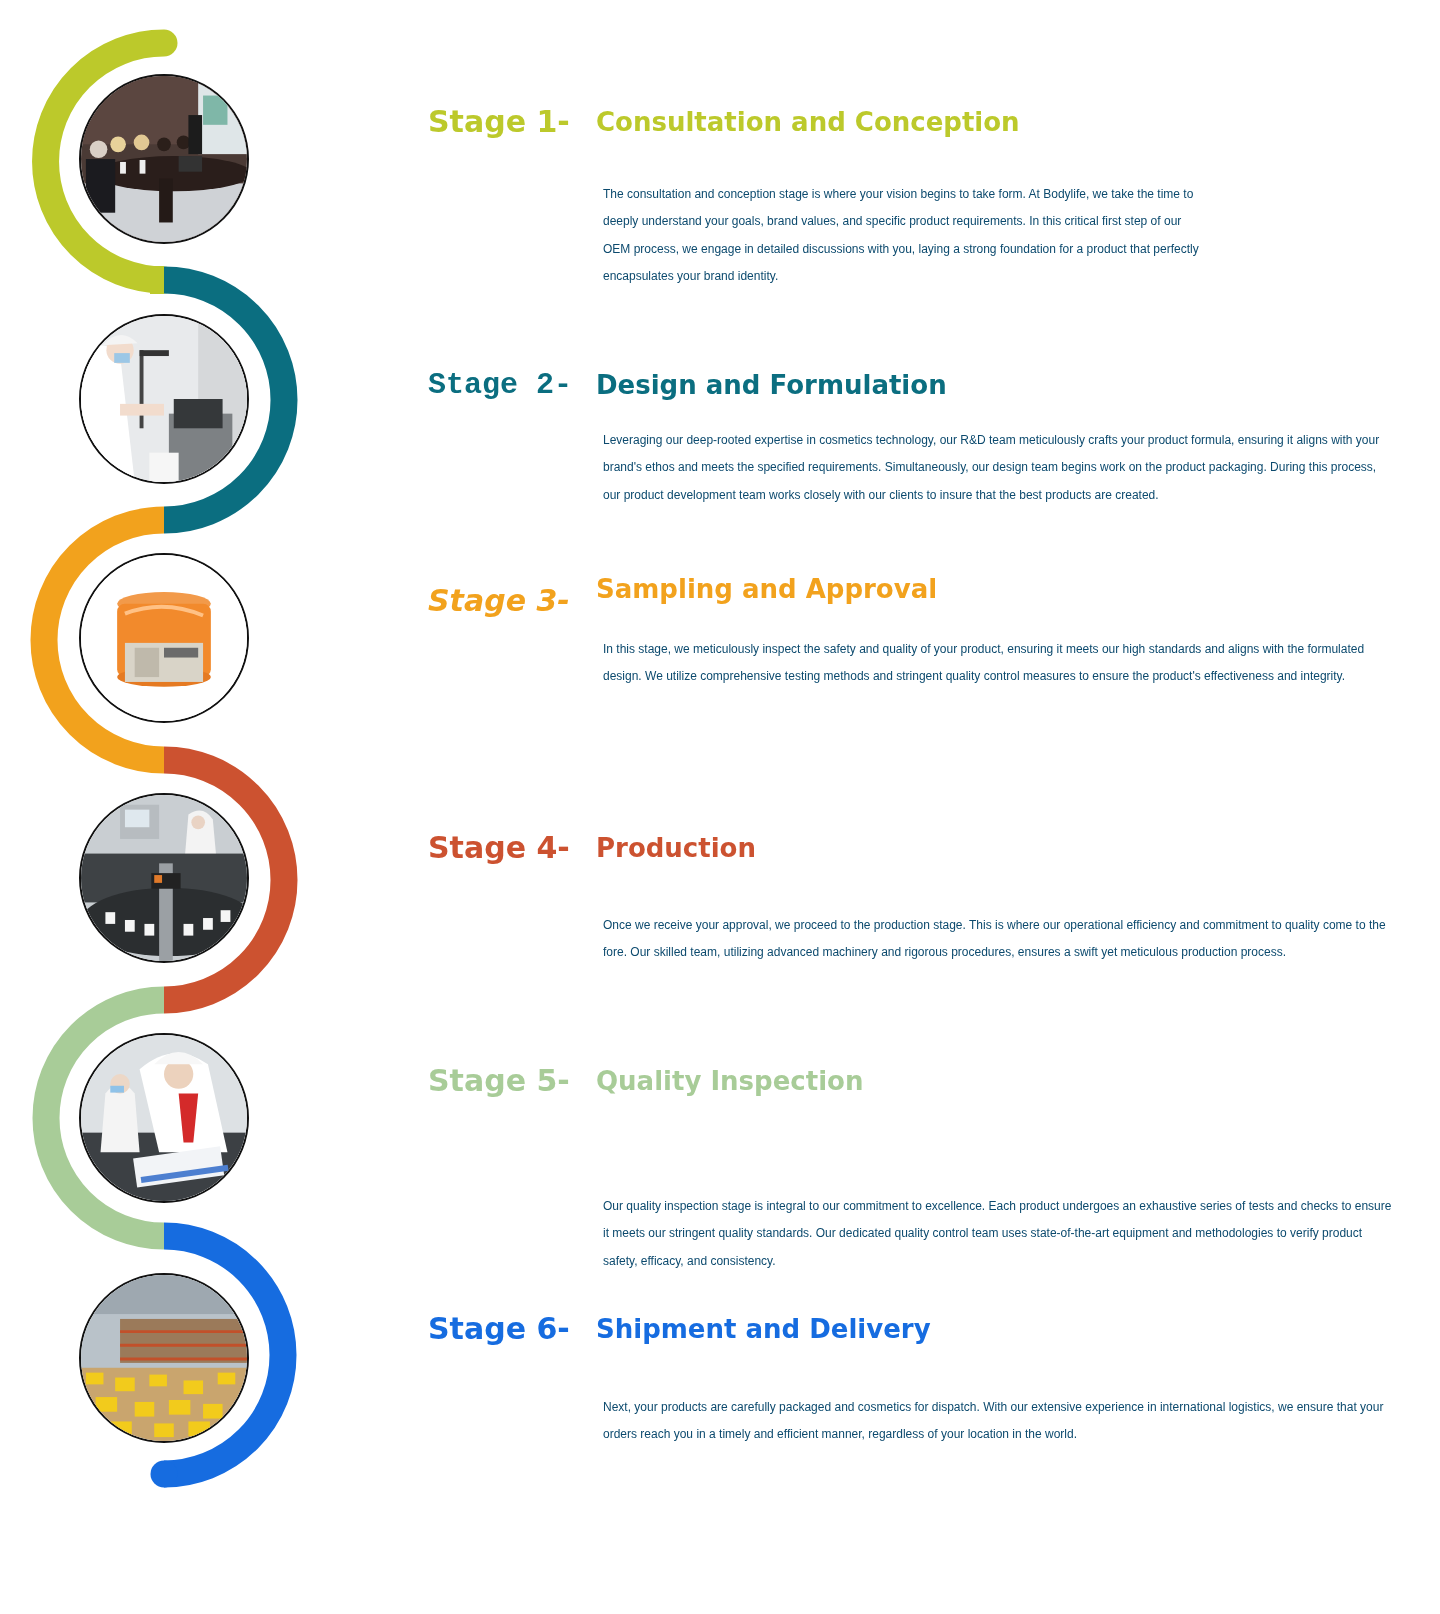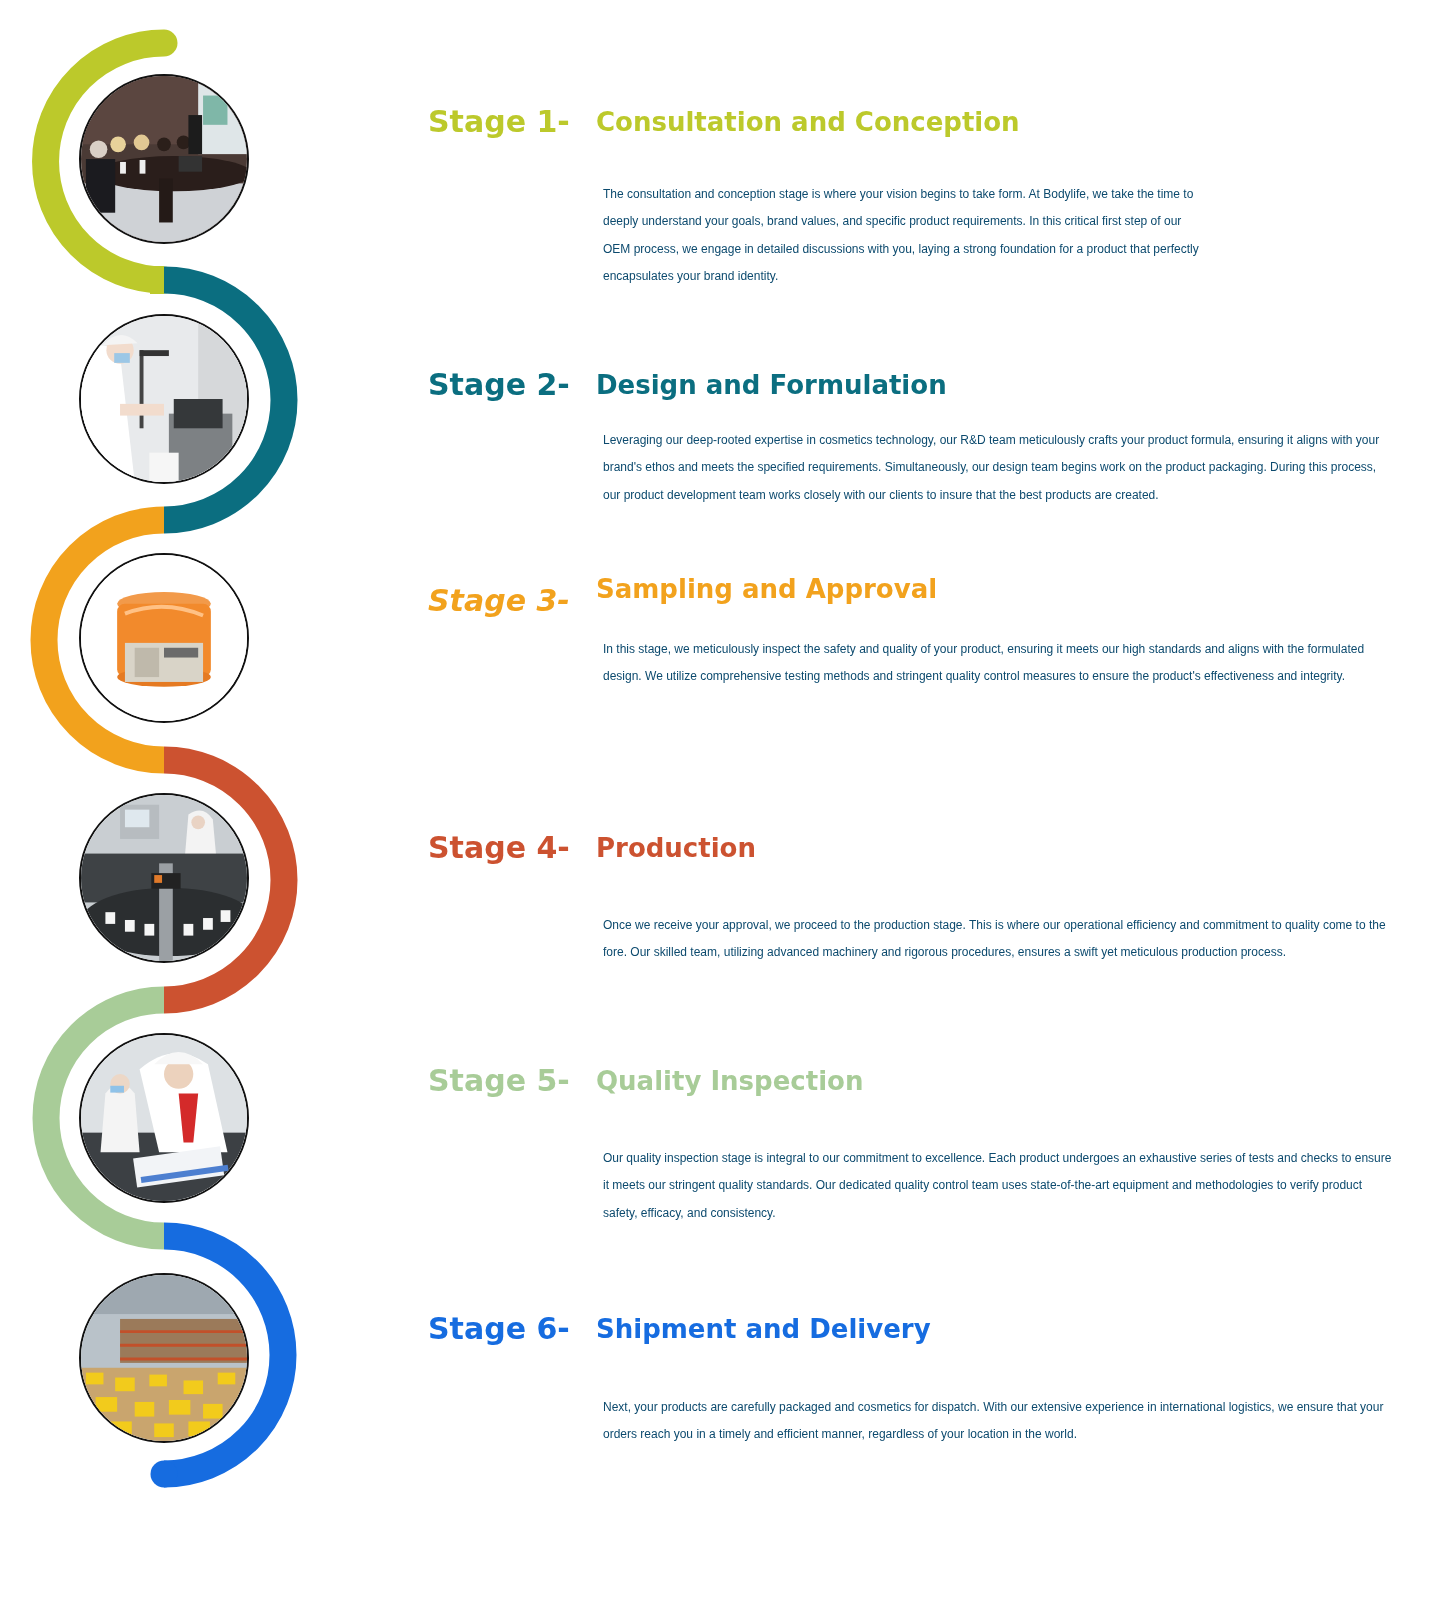--- a/index.html
+++ b/index.html
@@ -142,33 +142,33 @@
       <rect x="75" y="152" width="20" height="14"></rect>
         <rect x="110" y="150" width="22" height="15"></rect>
     </g>
   </svg>
 </div>
 
 <div class="stage-label" style="top:106px;color:#bcc92b;">Stage 1-</div>
 <div class="stage-title" style="top:106px;color:#bcc92b;">Consultation and Conception</div>
 <div class="stage-body" style="top:181px;width:600px;">The consultation and conception stage is where your vision begins to take form. At Bodylife, we take the time to deeply understand your goals, brand values, and specific product requirements. In this critical first step of our OEM process, we engage in detailed discussions with you, laying a strong foundation for a product that perfectly encapsulates your brand identity.</div>
 
-<div class="stage-label" style="top:369px;color:#0b6e80;">Stage 2-</div>
+<div class="stage-label" style="top:369px;color:#0b6e80;font-family:Liberation Mono, monospace;">Stage 2-</div>
 <div class="stage-title" style="top:369px;color:#0b6e80;">Design and Formulation</div>
 <div class="stage-body" style="top:427px;">Leveraging our deep-rooted expertise in cosmetics technology, our R&amp;D team meticulously crafts your product formula, ensuring it aligns with your brand's ethos and meets the specified requirements. Simultaneously, our design team begins work on the product packaging. During this process, our product development team works closely with our clients to insure that the best products are created.</div>
 
 <div class="stage-label" style="top:585px;color:#f2a21d;font-style:italic;">Stage 3-</div>
 <div class="stage-title" style="top:573px;color:#f2a21d;">Sampling and Approval</div>
 <div class="stage-body" style="top:636px;">
   <div>In this stage, we meticulously inspect the safety and quality of your product, ensuring it meets our high standards and aligns with the formulated design. We utilize comprehensive testing methods and stringent quality control measures to ensure the product's effectiveness and integrity.</div>
 </div>
 
 <div class="stage-label" style="top:832px;color:#cc5230;">Stage 4-</div>
 <div class="stage-title" style="top:832px;color:#cc5230;">Production</div>
 <div class="stage-body" style="top:912px;">Once we receive your approval, we proceed to the production stage. This is where our operational efficiency and commitment to quality come to the fore. Our skilled team, utilizing advanced machinery and rigorous procedures, ensures a swift yet meticulous production process.</div>
 
 <div class="stage-label" style="top:1065px;color:#a8cc98;">Stage 5-</div>
 <div class="stage-title" style="top:1065px;color:#a8cc98;">Quality Inspection</div>
-<div class="stage-body" style="top:1145px;">Our quality inspection stage is integral to our commitment to excellence. Each product undergoes an exhaustive series of tests and checks to ensure it meets our stringent quality standards. Our dedicated quality control team uses state-of-the-art equipment and methodologies to verify product safety, efficacy, and consistency.</div>
+<div class="stage-body" style="top:1193px;">Our quality inspection stage is integral to our commitment to excellence. Each product undergoes an exhaustive series of tests and checks to ensure it meets our stringent quality standards. Our dedicated quality control team uses state-of-the-art equipment and methodologies to verify product safety, efficacy, and consistency.</div>
 
 <div class="stage-label" style="top:1313px;color:#166ce0;">Stage 6-</div>
 <div class="stage-title" style="top:1313px;color:#166ce0;">Shipment and Delivery</div>
 <div class="stage-body" style="top:1394px;">Next, your products are carefully packaged and cosmetics for dispatch. With our extensive experience in international logistics, we ensure that your orders reach you in a timely and efficient manner, regardless of your location in the world.</div>
 
 </body></html>

